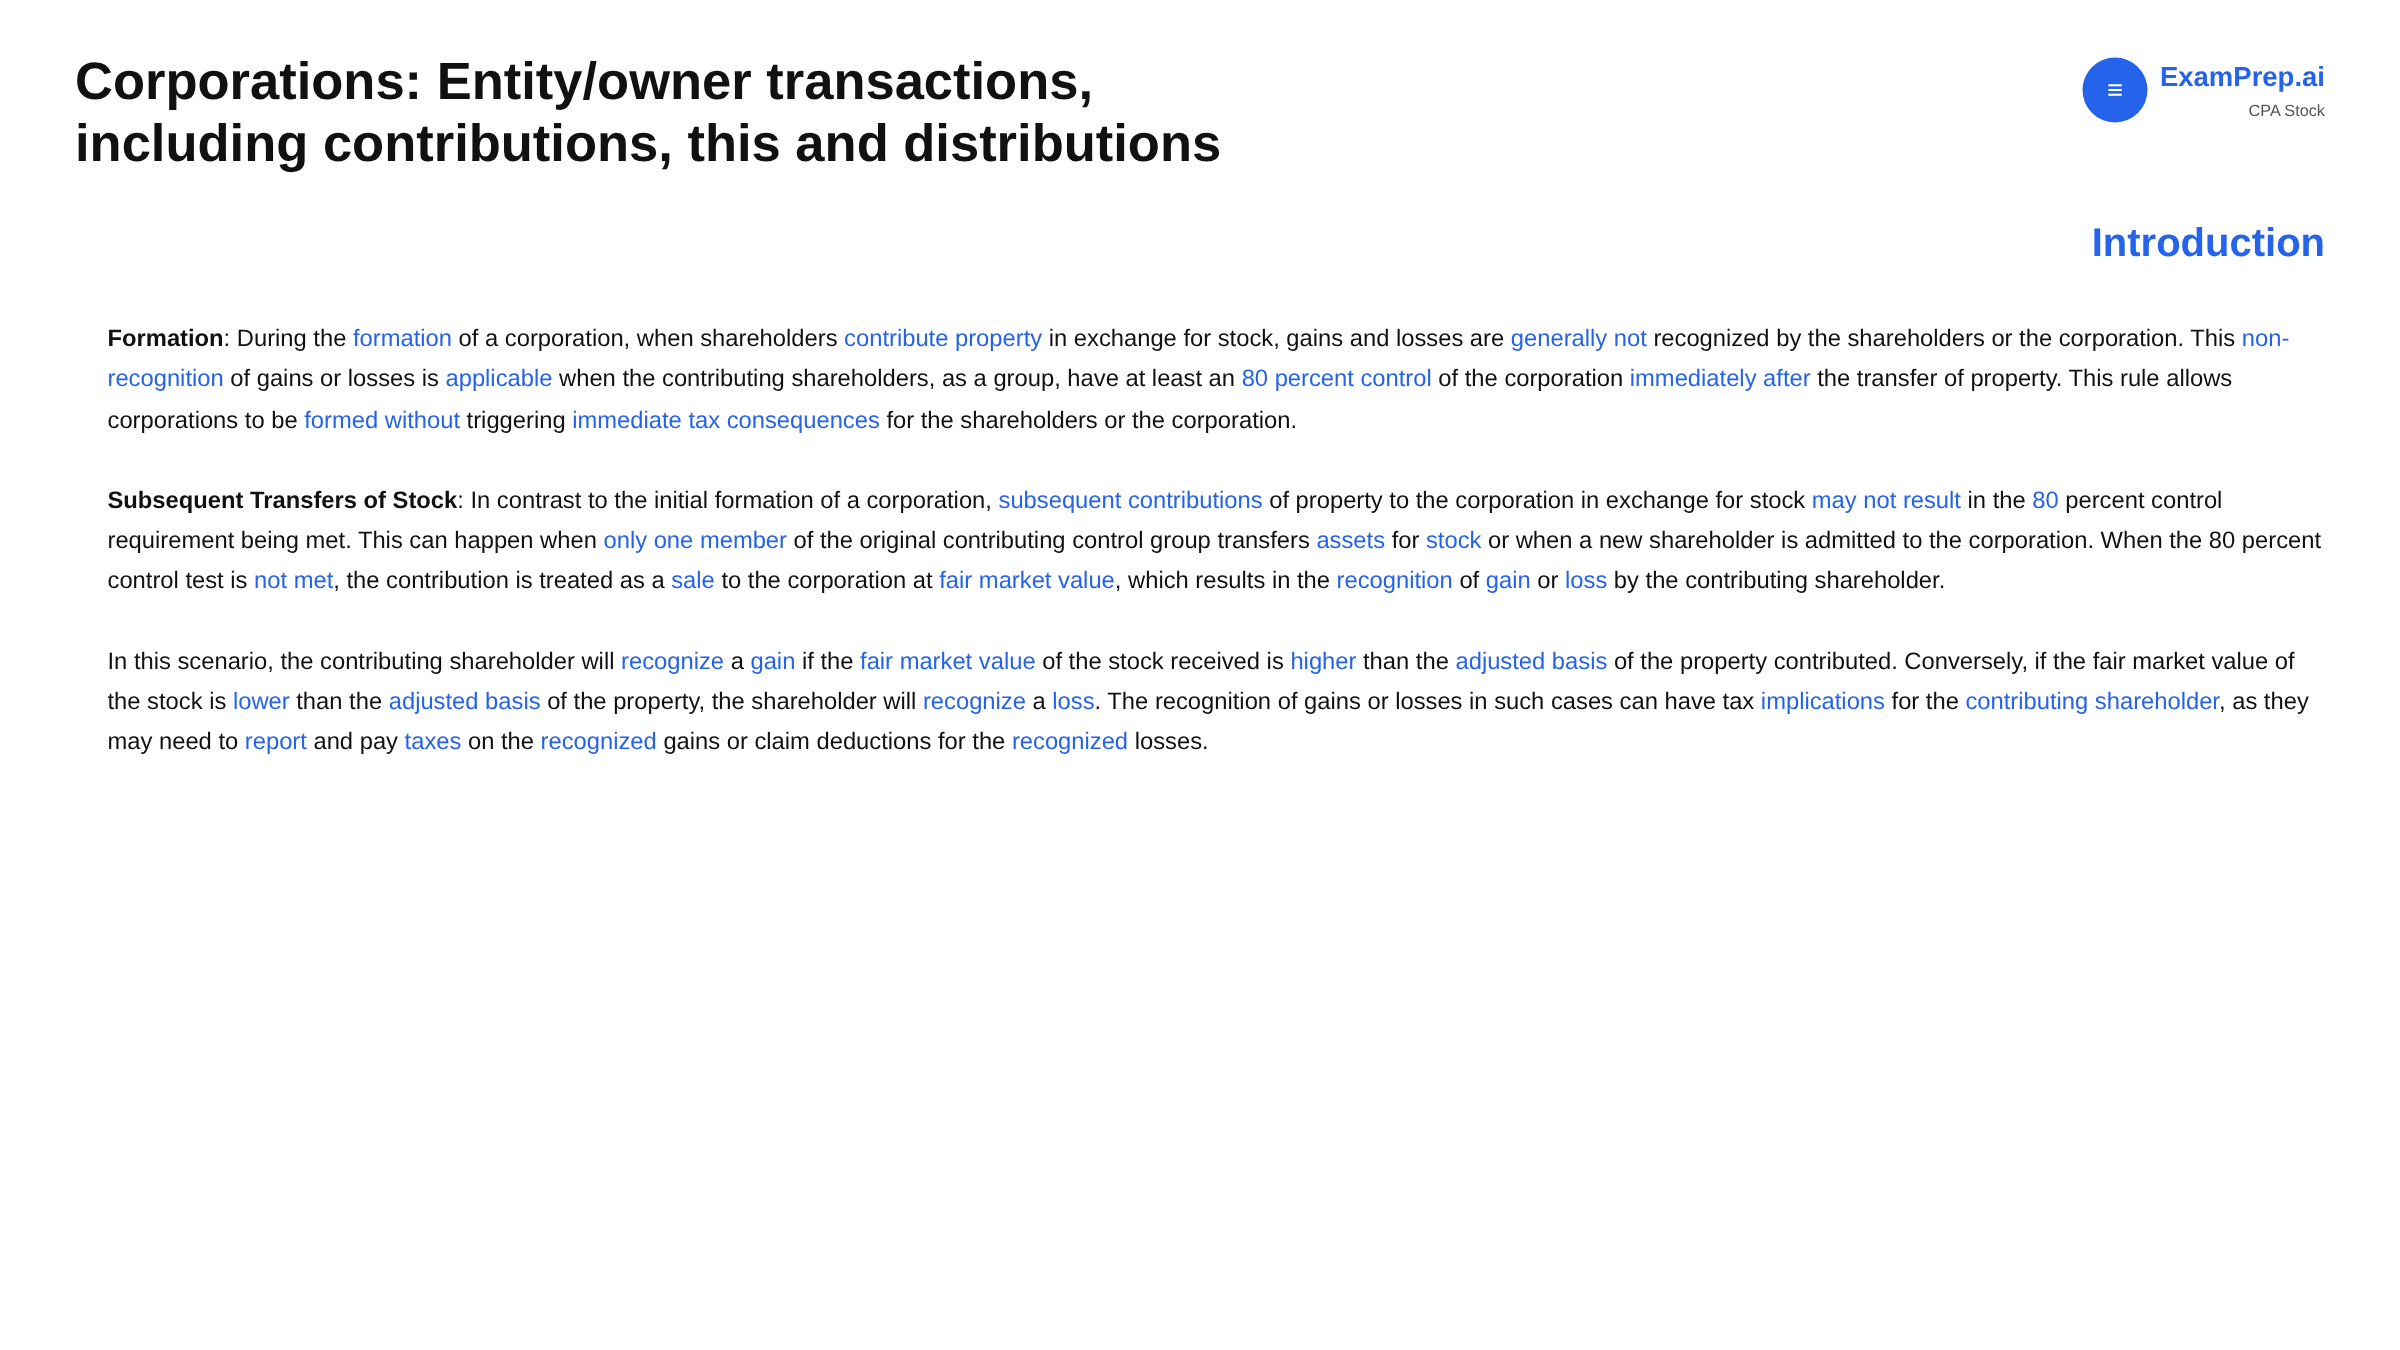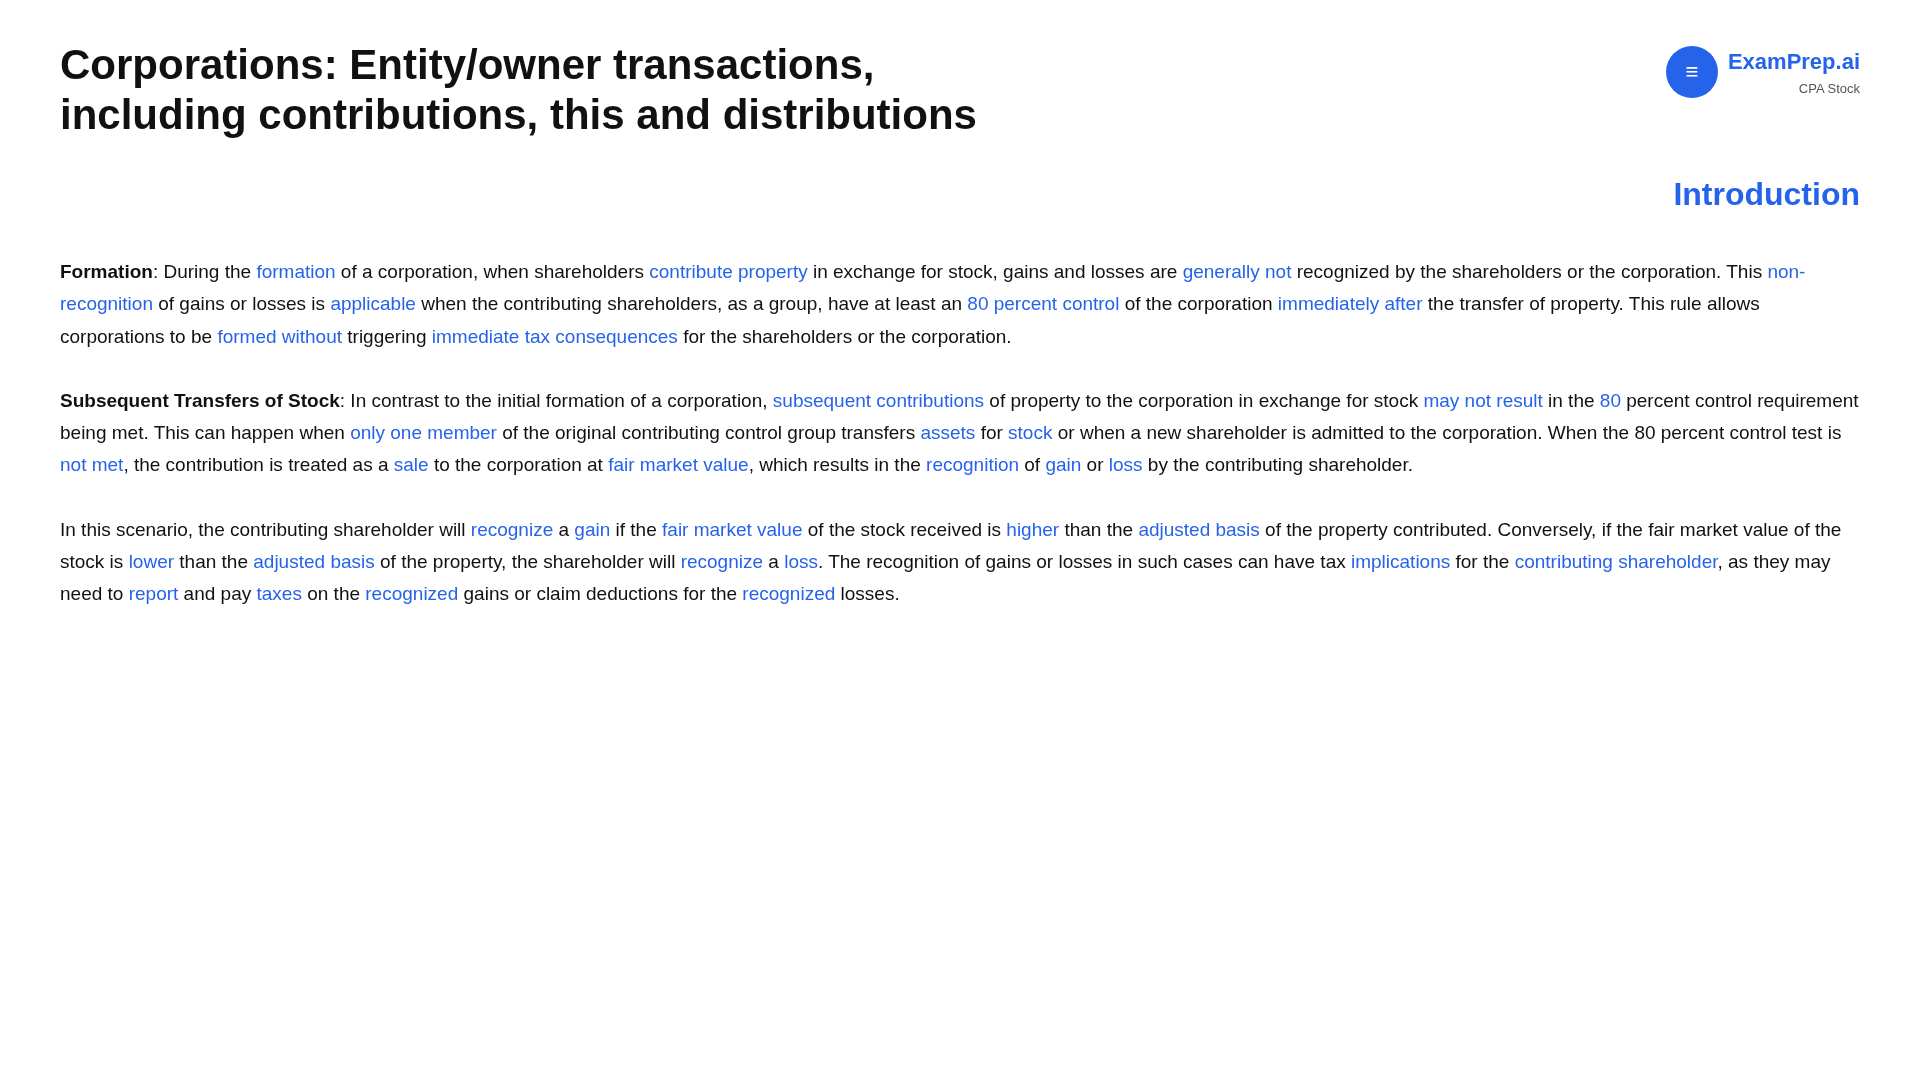--- a/index.html
+++ b/index.html
@@ -89,20 +89,21 @@
 
     .content-area {
       max-width: 1820px;
     }
 
     .paragraph {
       margin-bottom: 32px;
       font-size: 19px;
       line-height: 1.7;
       color: #111;
+      margin-left: 26px;
     }
 
     .highlight {
       color: #2563eb;
       text-decoration: none;
     }
 
     .bold-term {
       font-weight: 800;
       color: #111;

